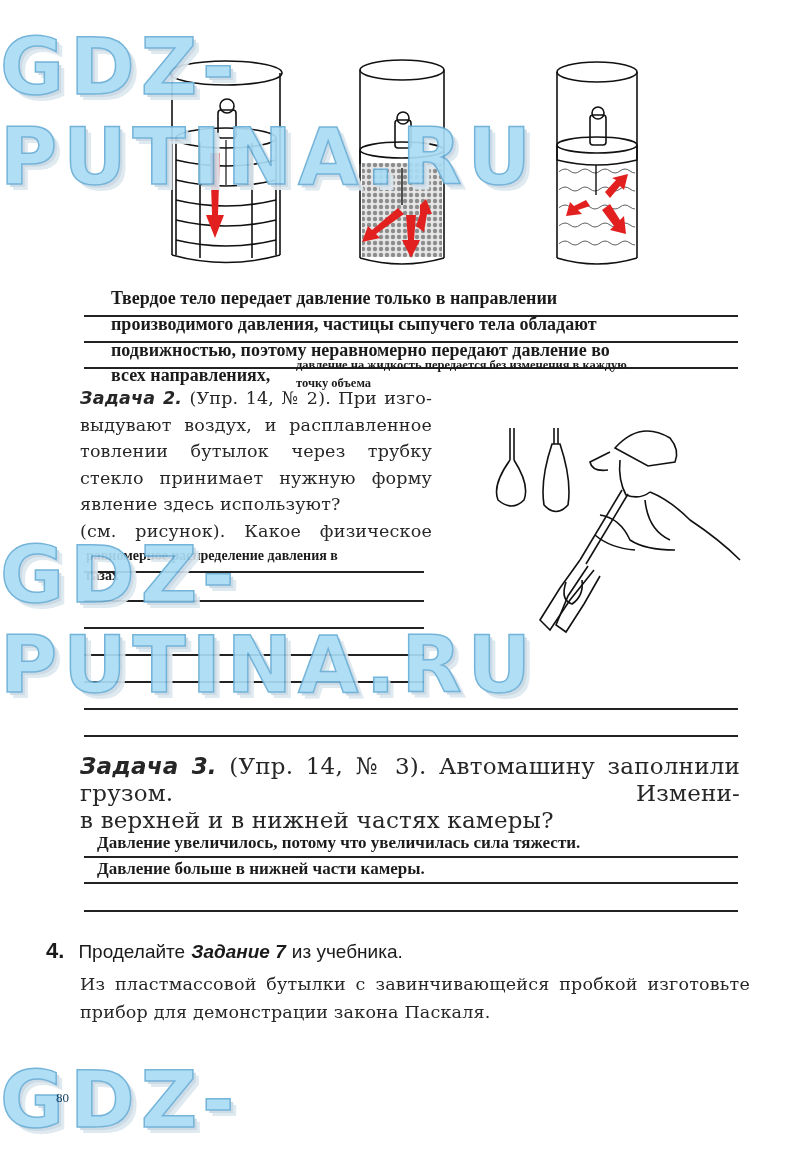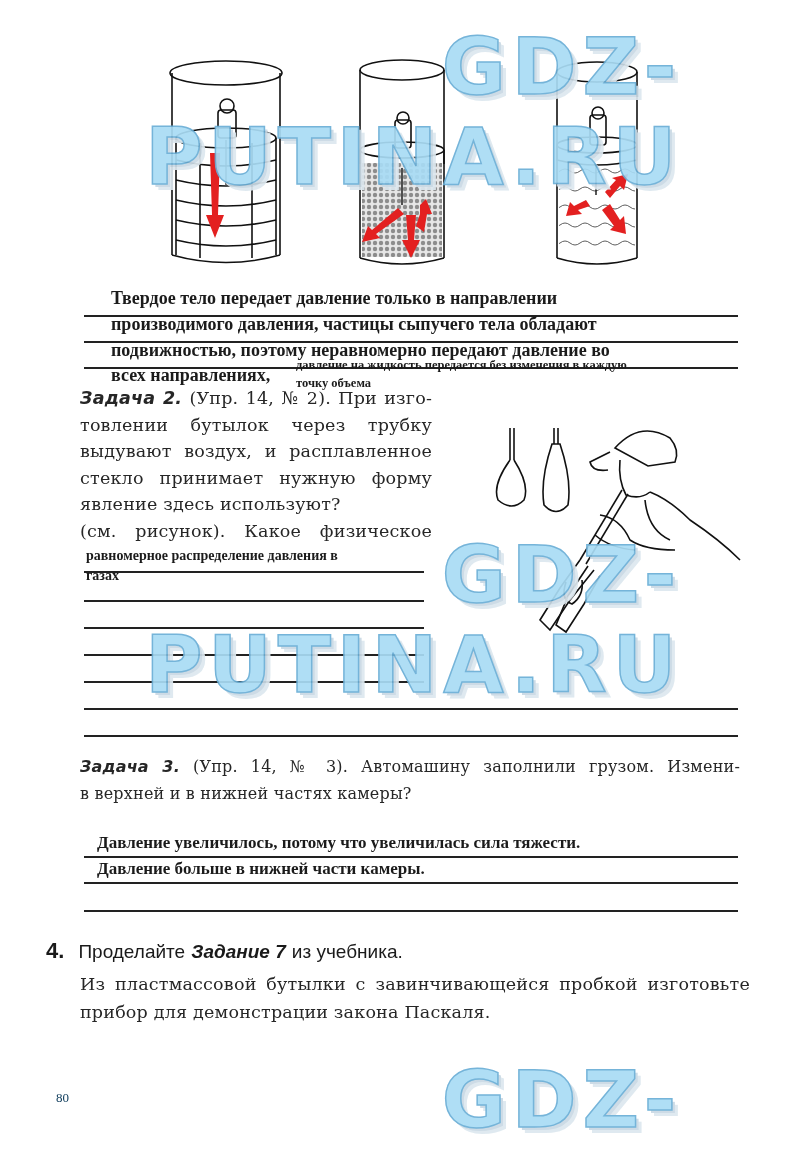--- a/index.html
+++ b/index.html
@@ -4,21 +4,21 @@
 <style>
   html, body { margin: 0; padding: 0; background: #ffffff; }
   body { width: 785px; height: 1158px; position: relative; overflow: hidden;
          font-family: "DejaVu Serif", "Liberation Serif", serif; color: #1a1a1a; }
   .abs { position: absolute; }
   .rule { position: absolute; height: 2px; background: #222; }
   .hand { font-family: "Liberation Serif", serif; font-weight: bold; color: #1b1b1b; }
   .print { font-family: "DejaVu Serif", serif; color: #262626; letter-spacing: 0.2px; }
   .task-label { font-family: "DejaVu Sans", sans-serif; font-style: italic; font-weight: bold; }
   .sans { font-family: "Liberation Sans", sans-serif; }
-  .wm { position: absolute; left: 0; width: 682px; text-align: right;
+  .wm { position: absolute; left: 0; width: 682px; text-align: left;
         font-family: "DejaVu Sans", sans-serif; font-weight: bold; font-size: 78px;
         letter-spacing: 6px; color: #a9dcf5;
         -webkit-text-stroke: 1.5px #6aaed6;
         text-shadow: 3px 3px 0 #c9d9e4, 6px 6px 0 #dde8ef;
         opacity: 0.92; pointer-events: none; z-index: 5; }
   svg { position: absolute; }
 </style>
 </head>
 <body>
 
@@ -106,22 +106,22 @@
 <div class="rule" style="left:84px;top:367px;width:654px;"></div>
 <div class="abs hand" style="left:111px;top:365px;font-size:18px;">всех направлениях,</div>
 <div class="abs hand" style="left:296px;top:358px;font-size:12.5px;">давление на жидкость передается без изменения в каждую</div>
 <div class="abs hand" style="left:296px;top:376px;font-size:12.5px;">точку объема</div>
 
 <div class="abs print" style="left:80px;top:385px;width:352px;font-size:17.5px;line-height:26.5px;">
   <div style="text-align:justify;text-align-last:justify;">
     <span class="task-label">Задача 2.</span>
     <span>(Упр. 14, № 2). При изго-</span>
   </div>
+  <div style="text-align:justify;text-align-last:justify;">выдувают воздух, и расплавленное</div>
   <div style="text-align:justify;text-align-last:justify;">товлении бутылок через трубку</div>
-  <div style="text-align:justify;text-align-last:justify;">выдувают воздух, и расплавленное</div>
   <div style="text-align:justify;text-align-last:justify;">стекло принимает нужную форму</div>
   <div>явление здесь используют?</div>
   <div style="text-align:justify;text-align-last:justify;">(см. рисунок). Какое физическое</div>
 </div>
 
 <div class="abs hand" style="left:86px;top:548px;font-size:14px;">равномерное распределение давления в</div>
 <div class="rule" style="left:84px;top:571px;width:340px;"></div>
 <div class="abs hand" style="left:86px;top:568px;font-size:14px;">газах</div>
 <div class="rule" style="left:84px;top:600px;width:340px;"></div>
 <div class="rule" style="left:84px;top:627px;width:340px;"></div>
@@ -152,21 +152,21 @@
 
     <line x1="152" y1="90" x2="110" y2="160"></line>
     <line x1="158" y1="94" x2="116" y2="164"></line>
 
     <path d="M110,160 L90,188 L70,220 L80,230 L100,200 L124,170"></path>
     <path d="M118,166 L98,196 L86,225 L96,232 L114,204 L130,176"></path>
     <path d="M96,182 Q90,200 102,204 Q114,196 112,180"></path>
   </g>
 </svg>
 
-<div class="abs print" style="left:80px;top:753px;width:660px;font-size:16px;line-height:27px;">
+<div class="abs print" style="left:80px;top:753px;width:660px;font-size:23px;line-height:27px;">
   <div style="text-align:justify;text-align-last:justify;">
     <span class="task-label">Задача 3.</span>
     <span>(Упр. 14, № 3). Автомашину заполнили грузом. Измени-</span>
   </div>
   <div>в верхней и в нижней частях камеры?</div>
 </div>
 
 <div class="abs hand" style="left:97px;top:833px;font-size:17px;">Давление увеличилось, потому что увеличилась сила тяжести.</div>
 <div class="rule" style="left:84px;top:856px;width:654px;"></div>
 <div class="abs hand" style="left:97px;top:859px;font-size:17px;">Давление больше в нижней части камеры.</div>

